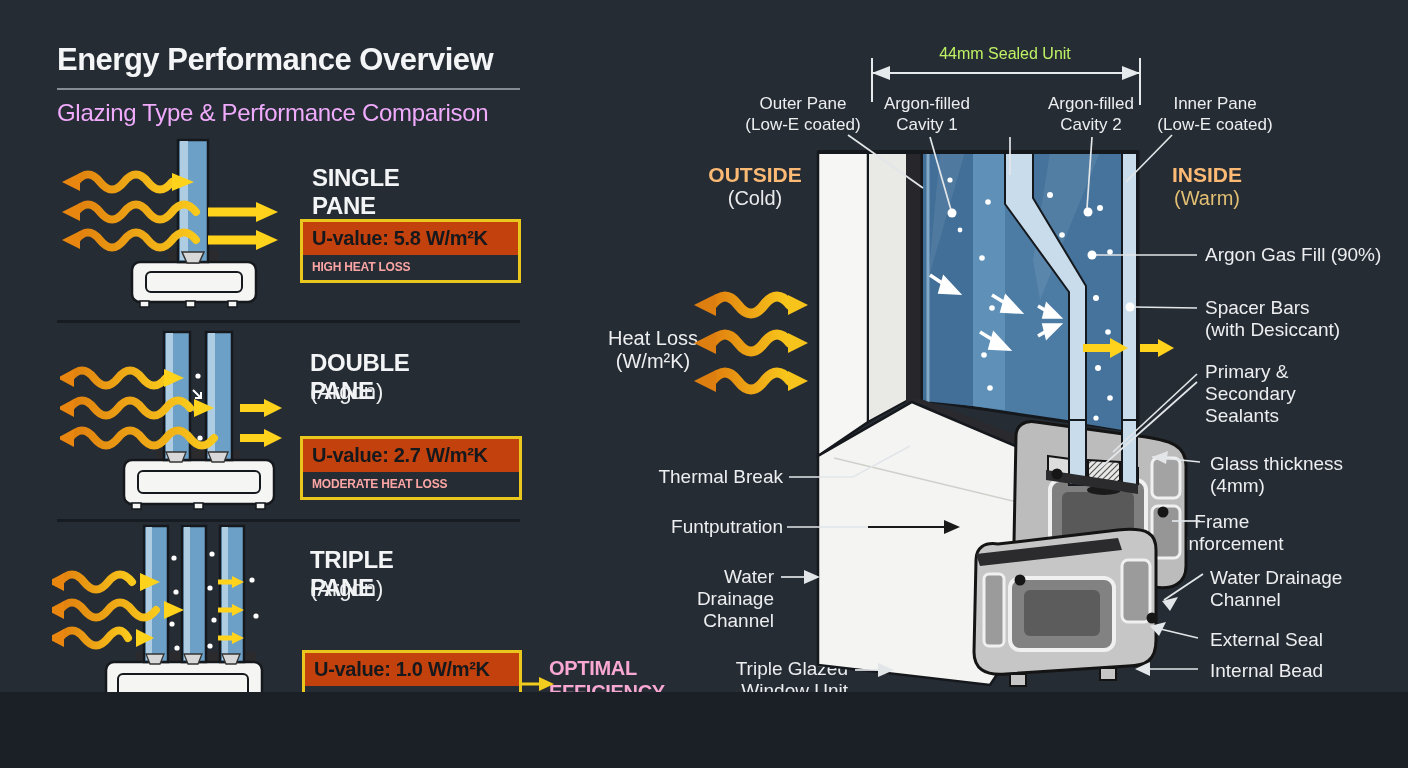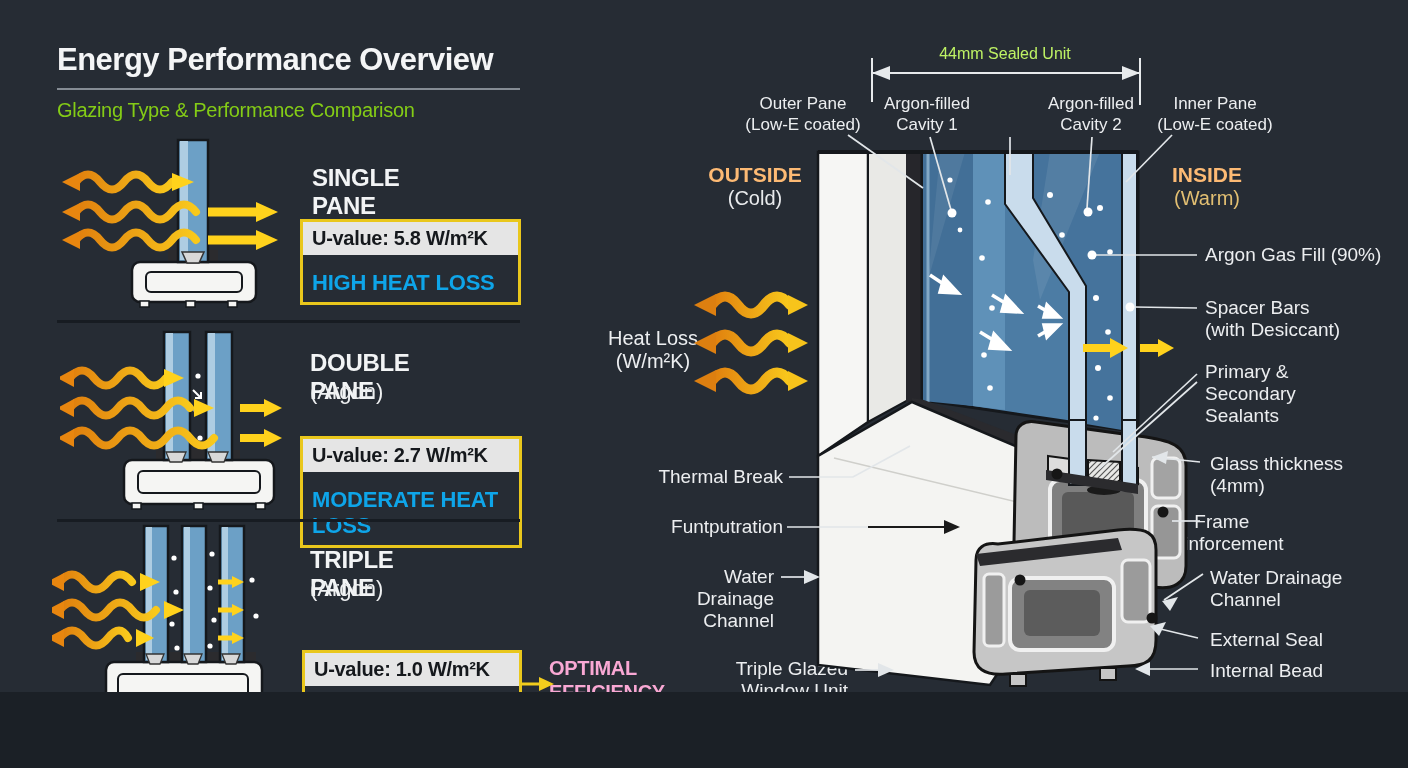--- a/index.html
+++ b/index.html
@@ -4,29 +4,29 @@
 <style>
   html,body{margin:0;padding:0;background:#1b2026;}
   #stage{position:relative;width:1408px;height:692px;background:#262c34;overflow:hidden;
          font-family:"Liberation Sans",sans-serif;color:#f2f4f5;}
   .abs{position:absolute;}
   .pre{white-space:pre-line;}
   .ctr{text-align:center;}
   .rgt{text-align:right;}
   svg{display:block;}
   .title{font-size:31px;font-weight:700;letter-spacing:-0.5px;color:#f4f5f6;}
-  .subtitle{font-size:20px;font-weight:400;color:#84cc16;letter-spacing:-0.3px;}
+  .subtitle{font-size:24px;font-weight:400;color:#f0abfc;letter-spacing:-0.3px;}
   .rule{background:#858c94;height:2px;}
   .secname{font-size:24px;font-weight:700;letter-spacing:-0.3px;}
   .secvariant{font-size:22px;font-weight:400;color:#eef0f1;}
   .ubox{border:3px solid #e9c71c;}
-  .urow1{background:#e5e5e5;color:#15181c;font-size:20px;font-weight:700;
+  .urow1{background:#c2410c;color:#15181c;font-size:20px;font-weight:700;
          padding:5px 9px 5px 9px;letter-spacing:-0.3px;}
-  .urow2{background:transparent;color:#0ea5e9;font-size:22px;font-weight:700;
-         padding:15px 9px 6px 9px;letter-spacing:-0.2px;}
+  .urow2{background:transparent;color:#fca5a5;font-size:12px;font-weight:700;
+         padding:5px 9px 6px 9px;letter-spacing:-0.2px;}
   .callout{font-size:20px;font-weight:700;color:#f9a8d4;line-height:24px;letter-spacing:-0.3px;}
   .divider{background:#171c22;height:3px;}
   .toplabel{font-size:17px;line-height:21px;color:#eceef0;}
   .envtitle{font-size:21px;font-weight:700;color:#fdba74;}
   .envsub{font-size:20px;color:#e9ebed;}
   .warm{color:#e2bf72;}
   .dlabel{font-size:19px;line-height:22px;color:#eceef0;}
   .measure{font-size:16px;color:#bef264;}
 </style>
 </head>

